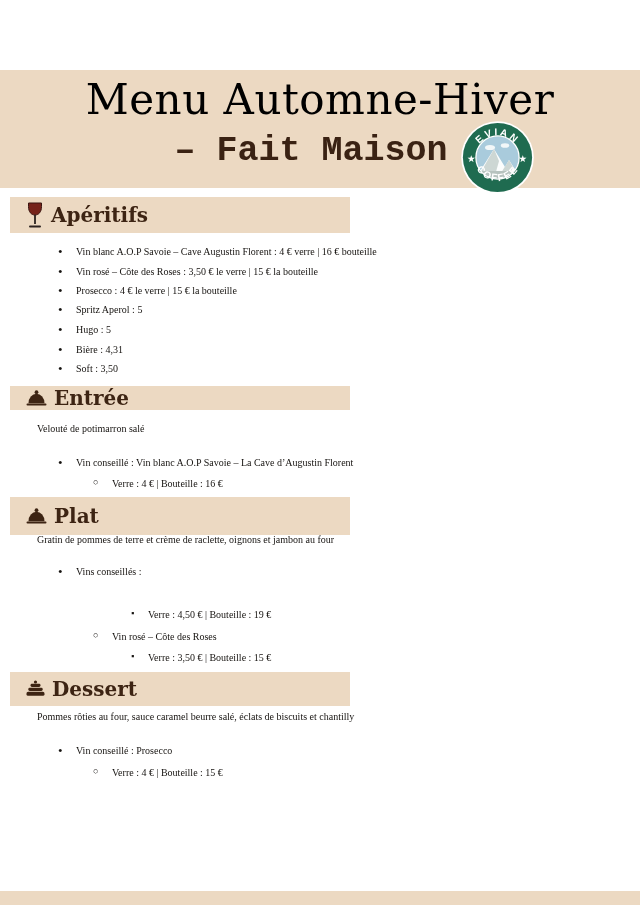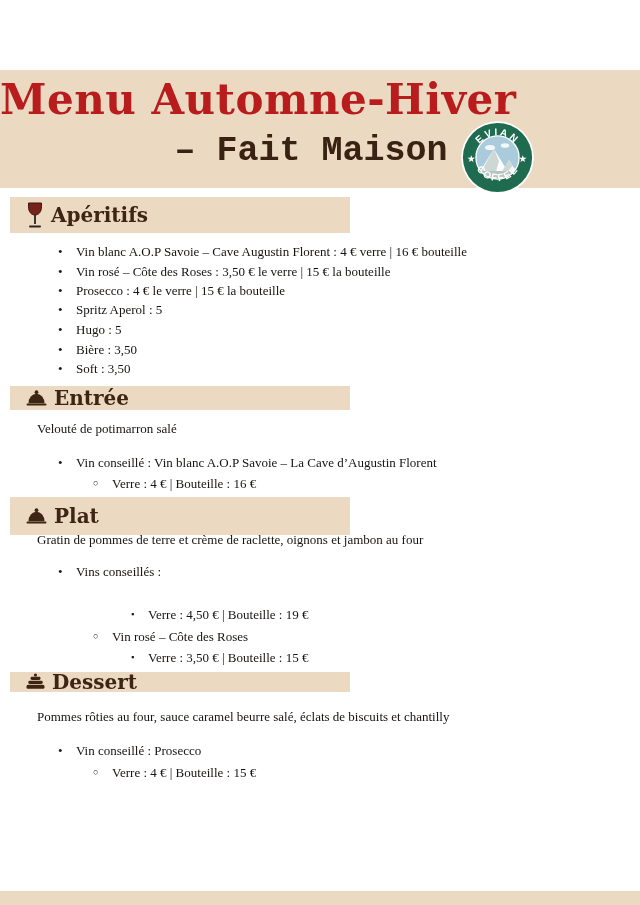--- a/index.html
+++ b/index.html
@@ -1,32 +1,32 @@
 <!DOCTYPE html>
 <html><head>
 <meta charset="utf-8">
 <style>
   html,body{margin:0;padding:0;background:#fff;}
   .page{position:relative;width:640px;height:905px;background:#ffffff;overflow:hidden;
         font-family:"Liberation Serif",serif;color:#161310;}
   .band{position:absolute;left:0;top:70px;width:640px;height:118px;background:#ecd9c2;}
   .footer-band{position:absolute;left:0;top:891px;width:640px;height:14px;background:#ecd9c2;}
-  .title1{position:absolute;top:76px;left:0;width:640px;
-          font-family:"DejaVu Serif","Liberation Serif",serif;font-weight:bold;
-          font-size:42px;line-height:48px;color:#b91c1c;letter-spacing:0.5px;}
+  .title1{position:absolute;top:76px;left:0;width:640px;text-align:center;
+          font-family:"DejaVu Serif","Liberation Serif",serif;font-weight:normal;
+          font-size:42px;line-height:48px;color:#000000;letter-spacing:0.5px;}
   .title2{position:absolute;top:130px;left:0;width:622px;text-align:center;
           font-family:Liberation Mono, monospace;font-weight:bold;
           font-size:35px;line-height:42px;color:#3a2213;}
   .logo{position:absolute;left:461px;top:121px;width:73px;height:73px;}
   .secbar{position:absolute;left:10px;width:340px;background:#ecd9c2;
           display:flex;align-items:center;box-sizing:border-box;padding-left:16px;}
   .secbar .ic{display:inline-flex;margin-right:7px;}
   .sectitle{font-family:"DejaVu Serif","Liberation Serif",serif;font-weight:bold;
             font-size:20px;color:#3d2413;white-space:nowrap;}
-  .line{position:absolute;font-size:13px;line-height:19px;white-space:nowrap;color:#161310;}
+  .line{position:absolute;font-size:10px;line-height:19px;white-space:nowrap;color:#161310;}
   .desc{left:37px;}
   .l1{left:76px;} .l2{left:112px;} .l3{left:148px;}
   .b1,.b2,.b3{position:absolute;top:0;}
   .b1{left:-18px;} .b1::before{content:"\2022";font-size:13px;}
   .b2{left:-19px;} .b2::before{content:"\25CB";font-size:9px;position:relative;top:-2px;}
   .b3{left:-17px;} .b3::before{content:"\25AA";font-size:9px;position:relative;top:-2px;}
 </style>
 </head>
 <body>
 
@@ -73,21 +73,21 @@
         <rect x="3" y="23.5" width="12" height="2" rx="1" fill="#2c2320"></rect>
       </svg>
     </span>
     <span class="sectitle">Apéritifs</span>
   </div>
   <div class="line l1" style="top:242px"><span class="b1"></span><span>Vin blanc A.O.P Savoie – Cave Augustin Florent : 4 € verre | 16 € bouteille</span></div>
   <div class="line l1" style="top:262px"><span class="b1"></span><span>Vin rosé – Côte des Roses : 3,50 € le verre | 15 € la bouteille</span></div>
   <div class="line l1" style="top:281px"><span class="b1"></span><span>Prosecco : 4 € le verre | 15 € la bouteille</span></div>
   <div class="line l1" style="top:300px"><span class="b1"></span><span>Spritz Aperol : 5</span></div>
   <div class="line l1" style="top:320px"><span class="b1"></span><span>Hugo : 5</span></div>
-  <div class="line l1" style="top:340px"><span class="b1"></span><span>Bière : 3,50</span></div>
+  <div class="line l1" style="top:340px"><span class="b1"></span><span>Bière : 4,31</span></div>
   <div class="line l1" style="top:359px"><span class="b1"></span><span>Soft : 3,50</span></div>
 
   <div class="secbar" style="top:386px;height:24px;">
     <span class="ic">
       <svg width="21" height="17" viewBox="0 0 21 17">
         <circle cx="10.5" cy="2.2" r="1.9" fill="#3d2413"></circle>
         <path d="M2.5,13.2 a8,9.5 0 0 1 16,0 z" fill="#3d2413"></path>
         <rect x="0.5" y="13.6" width="20" height="2" rx="1" fill="#3d2413"></rect>
       </svg>
     </span>
@@ -106,21 +106,21 @@
       </svg>
     </span>
     <span class="sectitle">Plat</span>
   </div>
   <div class="line desc" style="top:530px">Gratin de pommes de terre et crème de raclette, oignons et jambon au four</div>
   <div class="line l1" style="top:562px"><span class="b1"></span><span>Vins conseillés :</span></div>
   <div class="line l3" style="top:605px"><span class="b3"></span><span>Verre : 4,50 € | Bouteille : 19 €</span></div>
   <div class="line l2" style="top:627px"><span class="b2"></span><span>Vin rosé – Côte des Roses</span></div>
   <div class="line l3" style="top:648px"><span class="b3"></span><span>Verre : 3,50 € | Bouteille : 15 €</span></div>
 
-  <div class="secbar" style="top:672px;height:20px;">
+  <div class="secbar" style="top:672px;height:34px;">
     <span class="ic">
       <svg width="19" height="18" viewBox="0 0 19 18">
         <circle cx="9.5" cy="2" r="1.6" fill="#3d2413"></circle>
         <rect x="4.5" y="3.8" width="10" height="3.2" rx="1.4" fill="#3d2413"></rect>
         <rect x="2.3" y="7.8" width="14.4" height="3.2" rx="1.4" fill="#3d2413"></rect>
         <rect x="0.5" y="11.8" width="18" height="4" rx="1.6" fill="#3d2413"></rect>
       </svg>
     </span>
     <span class="sectitle">Dessert</span>
   </div>

